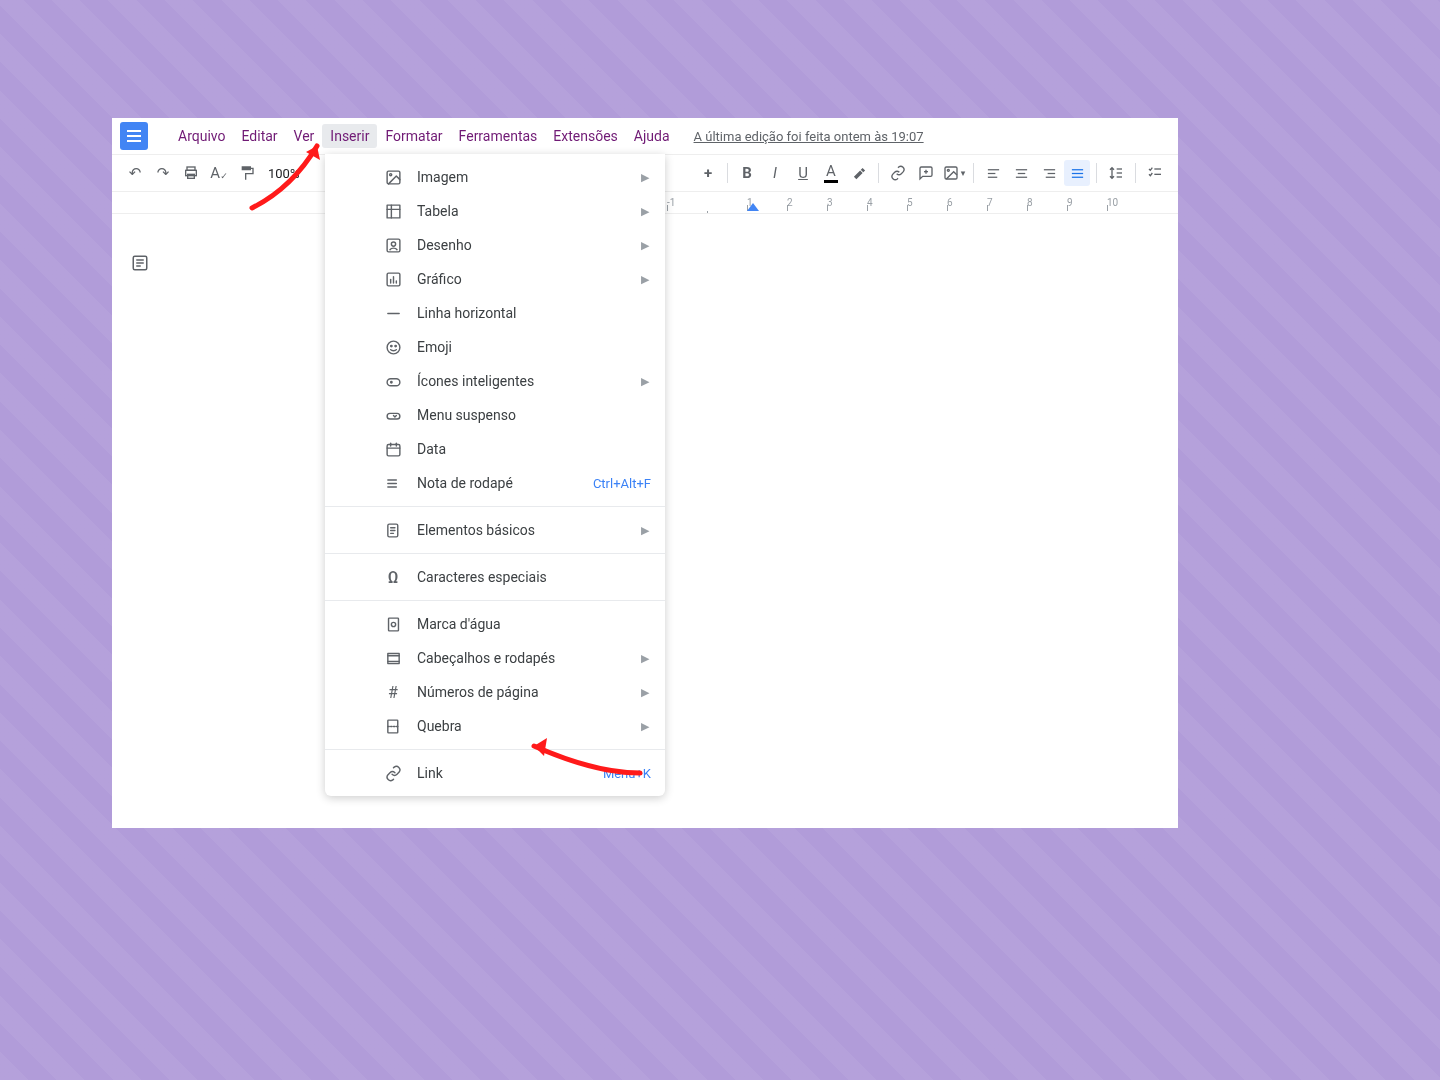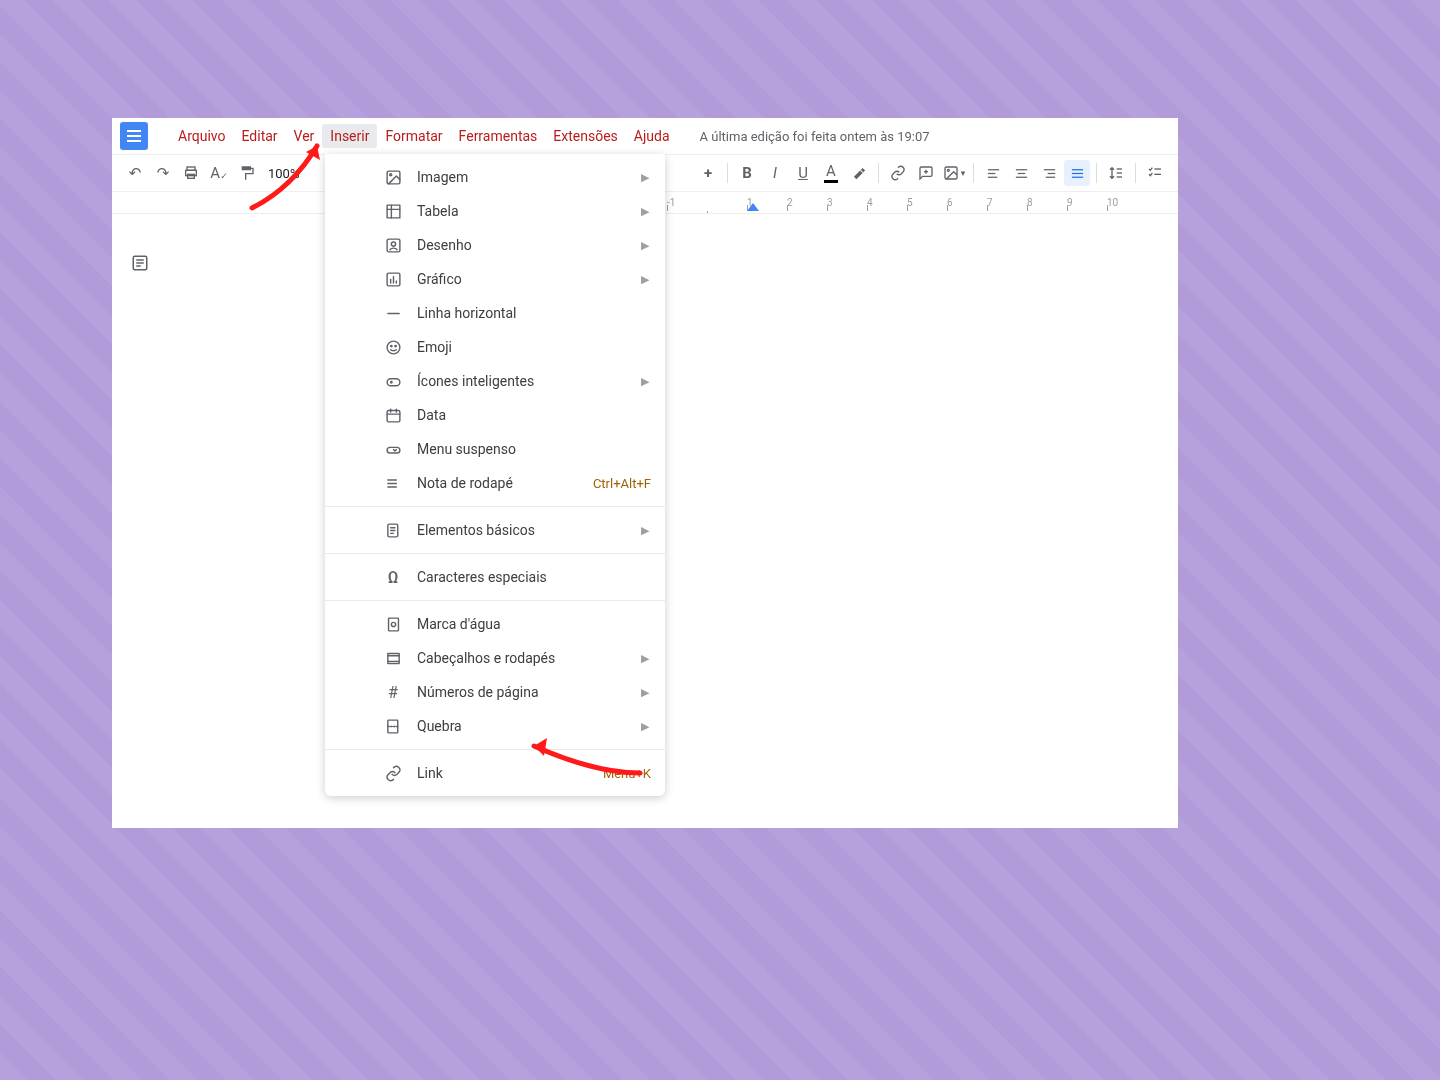--- a/index.html
+++ b/index.html
@@ -41,29 +41,30 @@
   .doc-icon-inner {
     width: 14px;
     height: 2px;
     background: #fff;
     box-shadow: 0 -5px 0 #fff, 0 5px 0 #fff;
   }
   .menu-bar { display: flex; align-items: center; gap: 0; }
   .menu-item {
     padding: 4px 8px;
     font-size: 14px;
-    color: #b91c1c;
+    color: #701a75;
     cursor: pointer;
     border-radius: 3px;
   }
   .menu-item.active { background: #e8eaed; }
   .last-edit {
-    margin-left: 22px;
+    margin-left: 16px;
     font-size: 13px;
     color: #5f6368;
+    text-decoration: underline;
   }
   .toolbar {
     display: flex;
     align-items: center;
     height: 38px;
     border-top: 1px solid #eee;
     border-bottom: 1px solid #eee;
     padding: 0 10px;
     gap: 2px;
   }
@@ -176,21 +177,21 @@
     width: 20px;
     display: flex;
     align-items: center;
     justify-content: center;
     color: #5f6368;
     font-size: 16px;
   }
   .dd-label { flex: 1; }
   .dd-shortcut {
     font-size: 13px;
-    color: #a16207;
+    color: #3b82f6;
   }
   .dd-arrow {
     width: 10px;
     color: #9aa0a6;
     font-size: 11px;
   }
   
   .arrow-red {
     position: absolute;
     pointer-events: none;
@@ -450,36 +451,36 @@
             <rect x="3" y="8" width="18" height="10" rx="5"></rect>
             <circle cx="9" cy="13" r="1" fill="currentColor"></circle>
           </svg>
         </div>
         <div class="dd-label">Ícones inteligentes</div>
         <div class="dd-arrow">▶</div>
       </div>
       <div class="dd-item">
         <div class="dd-icon">
           <svg width="17" height="17" viewBox="0 0 24 24" fill="none" stroke="currentColor" stroke-width="2" stroke-linecap="round" stroke-linejoin="round">
+            <rect x="3" y="9" width="18" height="8" rx="4"></rect>
+            <path d="M16 12l-2 2-2-2"></path>
+          </svg>
+        </div>
+        <div class="dd-label">Menu suspenso</div>
+      </div>
+      <div class="dd-item">
+        <div class="dd-icon">
+          <svg width="17" height="17" viewBox="0 0 24 24" fill="none" stroke="currentColor" stroke-width="2" stroke-linecap="round" stroke-linejoin="round">
             <rect x="3" y="5" width="18" height="16" rx="2"></rect>
             <line x1="3" y1="10" x2="21" y2="10"></line>
             <line x1="8" y1="3" x2="8" y2="7"></line>
             <line x1="16" y1="3" x2="16" y2="7"></line>
           </svg>
         </div>
         <div class="dd-label">Data</div>
-      </div>
-      <div class="dd-item">
-        <div class="dd-icon">
-          <svg width="17" height="17" viewBox="0 0 24 24" fill="none" stroke="currentColor" stroke-width="2" stroke-linecap="round" stroke-linejoin="round">
-            <rect x="3" y="9" width="18" height="8" rx="4"></rect>
-            <path d="M16 12l-2 2-2-2"></path>
-          </svg>
-        </div>
-        <div class="dd-label">Menu suspenso</div>
       </div>
       <div class="dd-item">
         <div class="dd-icon">
           <svg width="17" height="17" viewBox="0 0 24 24" fill="none" stroke="currentColor" stroke-width="2" stroke-linecap="round" stroke-linejoin="round">
             <line x1="4" y1="7" x2="16" y2="7"></line>
             <line x1="4" y1="12" x2="16" y2="12"></line>
             <line x1="4" y1="17" x2="16" y2="17"></line>
           </svg>
         </div>
         <div class="dd-label">Nota de rodapé</div>

